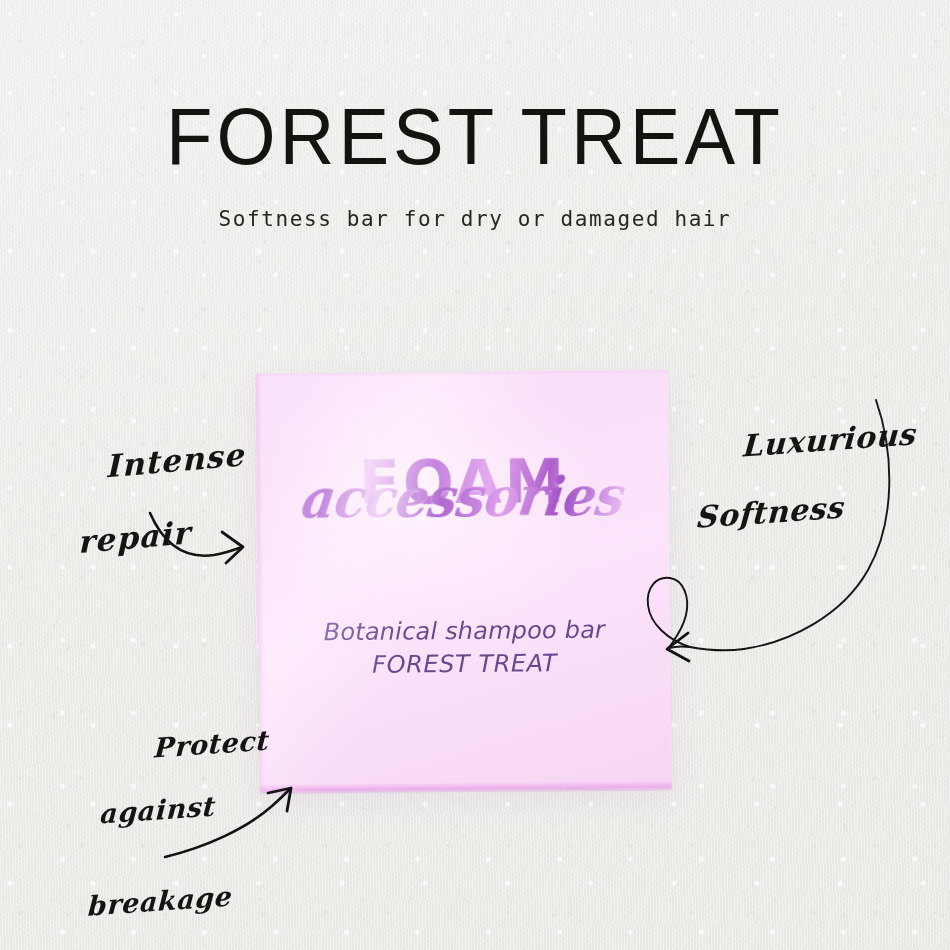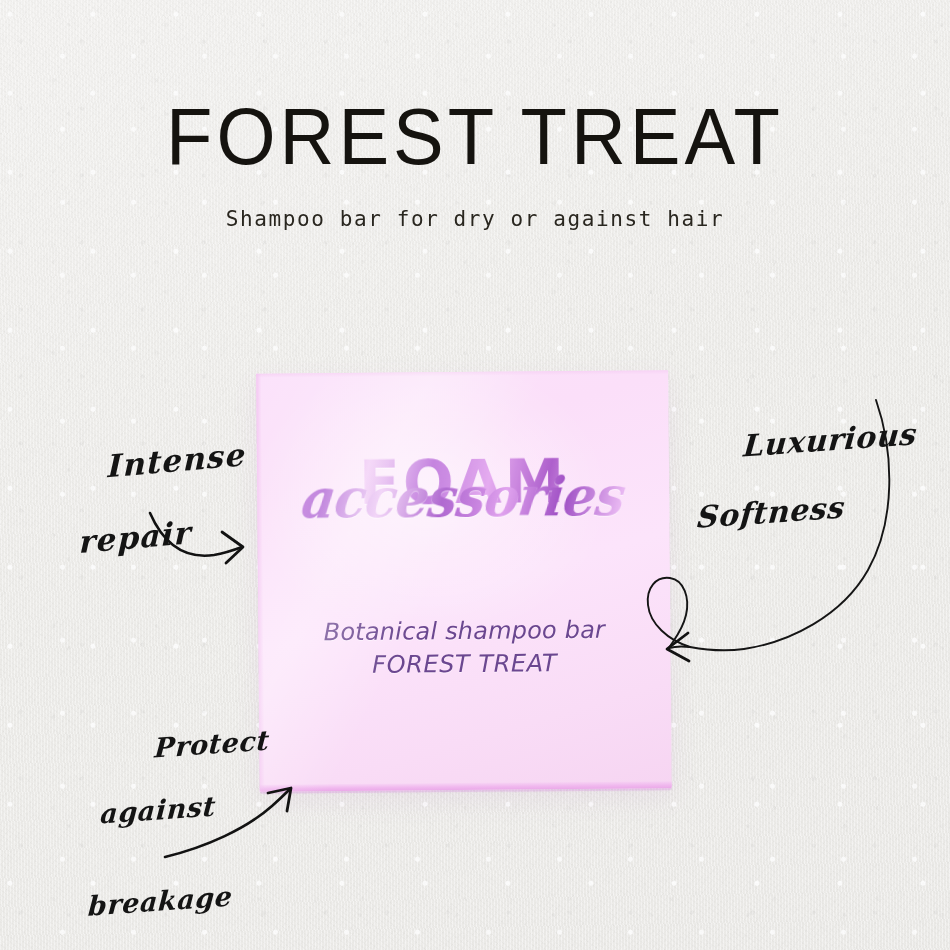--- a/index.html
+++ b/index.html
@@ -298,21 +298,21 @@
           <feFuncA type="linear" slope="0.10"></feFuncA>
         </feComponentTransfer>
       </filter>
     </defs>
     <rect width="950" height="950" filter="url(#grainFilter)"></rect>
     <rect width="950" height="950" filter="url(#grainFilterCoarse)"></rect>
   </svg>
 
   <div id="headline-block">
     <div id="title">FOREST TREAT</div>
-    <div id="subtitle">Shampoo bar for dry or against hair</div>
+    <div id="subtitle">Softness bar for dry or damaged hair</div>
   </div>
 
   <div id="package">
     <div id="package-face"></div>
     <div id="package-edge-top"></div>
     <div id="package-edge-left"></div>
     <div id="package-edge-bottom"></div>
 
     <div id="brand-logo">
       <div id="brand-foam">FOAM</div>

